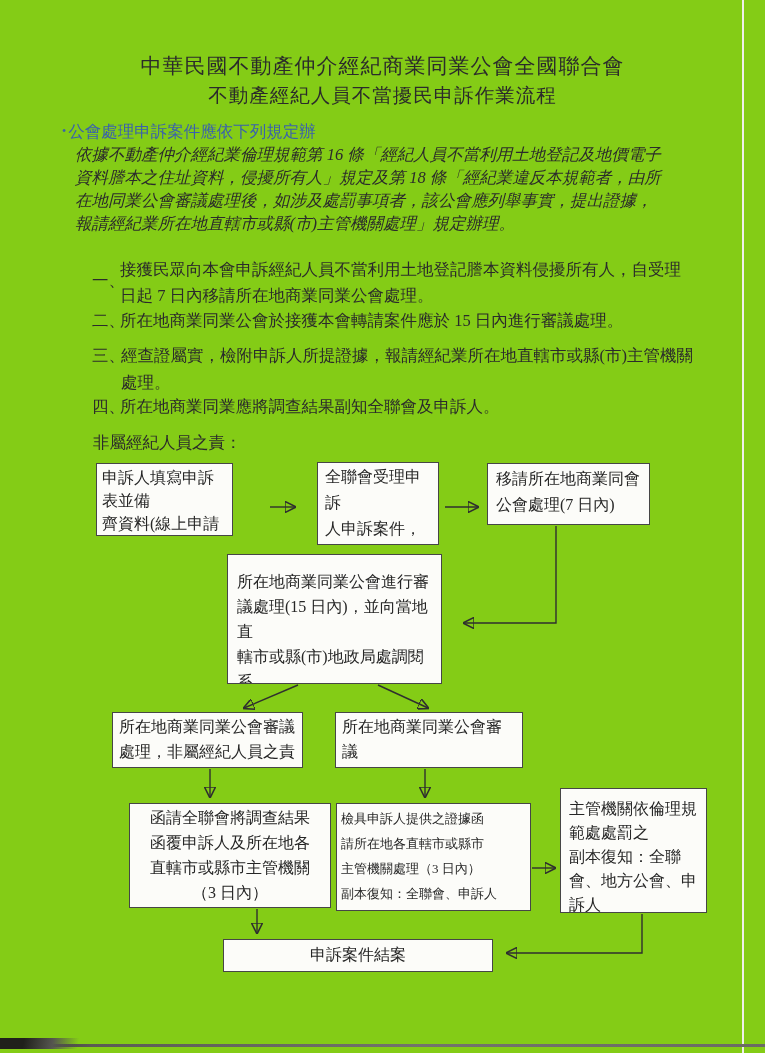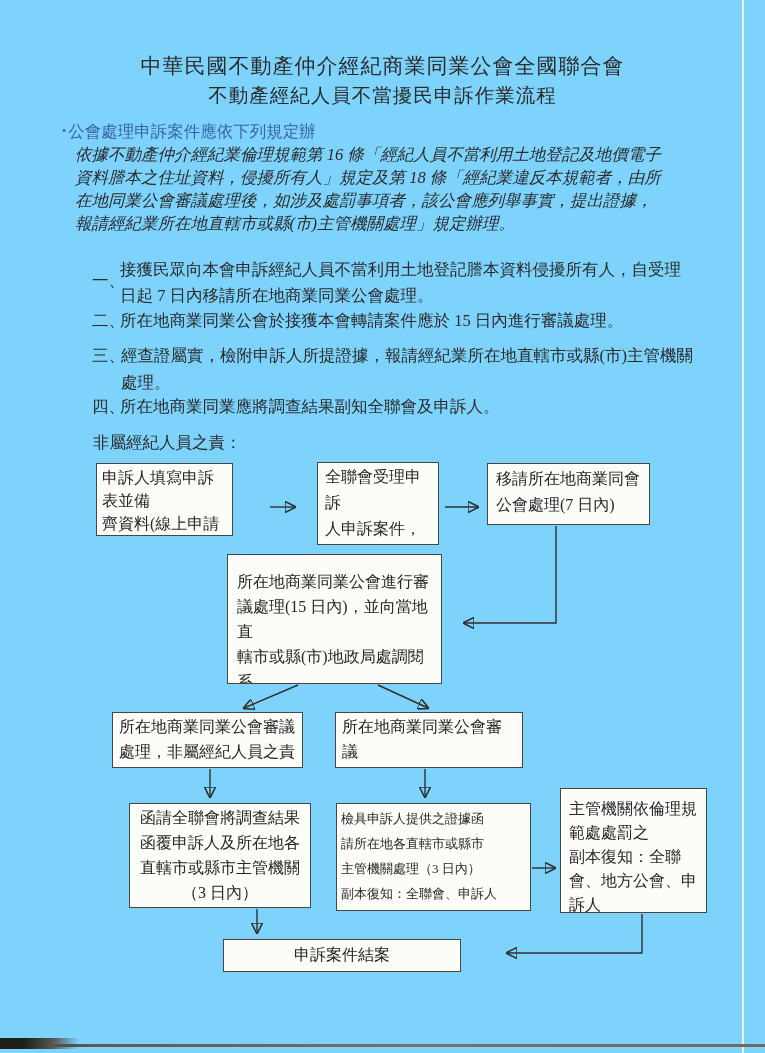--- a/index.html
+++ b/index.html
@@ -1,20 +1,20 @@
 <!DOCTYPE html>
 <html><head>
 <meta charset="utf-8">
 <style>
   html,body{margin:0;padding:0;background:#e9e9e6;}
   .page{
     position:relative;
     width:765px;height:1053px;
     margin:0 auto;
-    background:#7dd3fc;
+    background:#84cc16;
     overflow:hidden;
     font-family:"Liberation Serif","DejaVu Serif",serif;
     color:#2b2b2b;
     -webkit-font-smoothing:antialiased;
   }
   .abs{position:absolute;}
   .title{left:0;width:765px;text-align:center;letter-spacing:1px;white-space:nowrap;}
   .title1{top:52px;font-size:21px;}
   .title2{top:82px;font-size:19.5px;}
   .sec-heading{top:121px;left:62px;font-size:16.5px;white-space:nowrap;}
@@ -80,27 +80,27 @@
   <div class="abs fbox" style="left:317px;top:462px;width:122px;height:83px;line-height:26px;padding:1px 7px;">全聯會受理申訴<br>人申訴案件，並<br>錄案控管</div>
 
   <div class="abs fbox" style="left:487px;top:463px;width:163px;height:62px;line-height:26px;padding:2px 8px;">移請所在地商業同會<br>公會處理(7 日內)</div>
 
   <div class="abs fbox" style="left:227px;top:554px;width:215px;height:130px;line-height:25px;padding:14px 9px;">所在地商業同業公會進行審<br>議處理(15 日內)，並向當地直<br>轄市或縣(市)地政局處調閱系<br>爭申訴案件之第二類謄本調<br>閱申請紀錄</div>
 
   <div class="abs fbox" style="left:112px;top:712px;width:191px;height:56px;line-height:25px;padding:1px 6px;">所在地商業同業公會審議<br>處理，非屬經紀人員之責</div>
 
   <div class="abs fbox" style="left:335px;top:712px;width:188px;height:56px;line-height:25px;padding:1px 6px;">所在地商業同業公會審議<br>處理，如查屬實</div>
 
-  <div class="abs fbox center" style="left:129px;top:803px;width:182px;height:105px;line-height:25px;padding:1px 0;">函請全聯會將調查結果<br>函覆申訴人及所在地各<br>直轄市或縣市主管機關<br>（3 日內）</div>
+  <div class="abs fbox center" style="left:129px;top:803px;width:202px;height:105px;line-height:25px;padding:1px 0;">函請全聯會將調查結果<br>函覆申訴人及所在地各<br>直轄市或縣市主管機關<br>（3 日內）</div>
 
   <div class="abs fbox" style="left:336px;top:803px;width:195px;height:108px;line-height:25px;padding:2px 4px;font-size:13px;">檢具申訴人提供之證據函<br>請所在地各直轄市或縣市<br>主管機關處理（3 日內）<br>副本復知：全聯會、申訴人</div>
 
   <div class="abs fbox" style="left:560px;top:788px;width:147px;height:125px;line-height:24px;padding:8px 8px;">主管機關依倫理規<br>範處處罰之<br>副本復知：全聯<br>會、地方公會、申<br>訴人</div>
 
-  <div class="abs fbox center" style="left:223px;top:939px;width:238px;height:33px;line-height:29px;">申訴案件結案</div>
+  <div class="abs fbox center" style="left:223px;top:939px;width:270px;height:33px;line-height:29px;">申訴案件結案</div>
 
   <svg class="connectors" width="765" height="1053" viewBox="0 0 765 1053">
     <defs>
       <marker id="arrow" viewBox="0 0 10 10" refX="9" refY="5" markerWidth="8" markerHeight="8" orient="auto-start-reverse">
         <path d="M0,0 L10,5 L0,10 z" fill="#2f2f2f" stroke="none"></path>
       </marker>
     </defs>
     <path d="M270 507 L295 507" marker-end="url(#arrow)"></path>
     <path d="M445 507 L478 507" marker-end="url(#arrow)"></path>
     <path d="M556 526 L556 623 L464 623" marker-end="url(#arrow)"></path>

